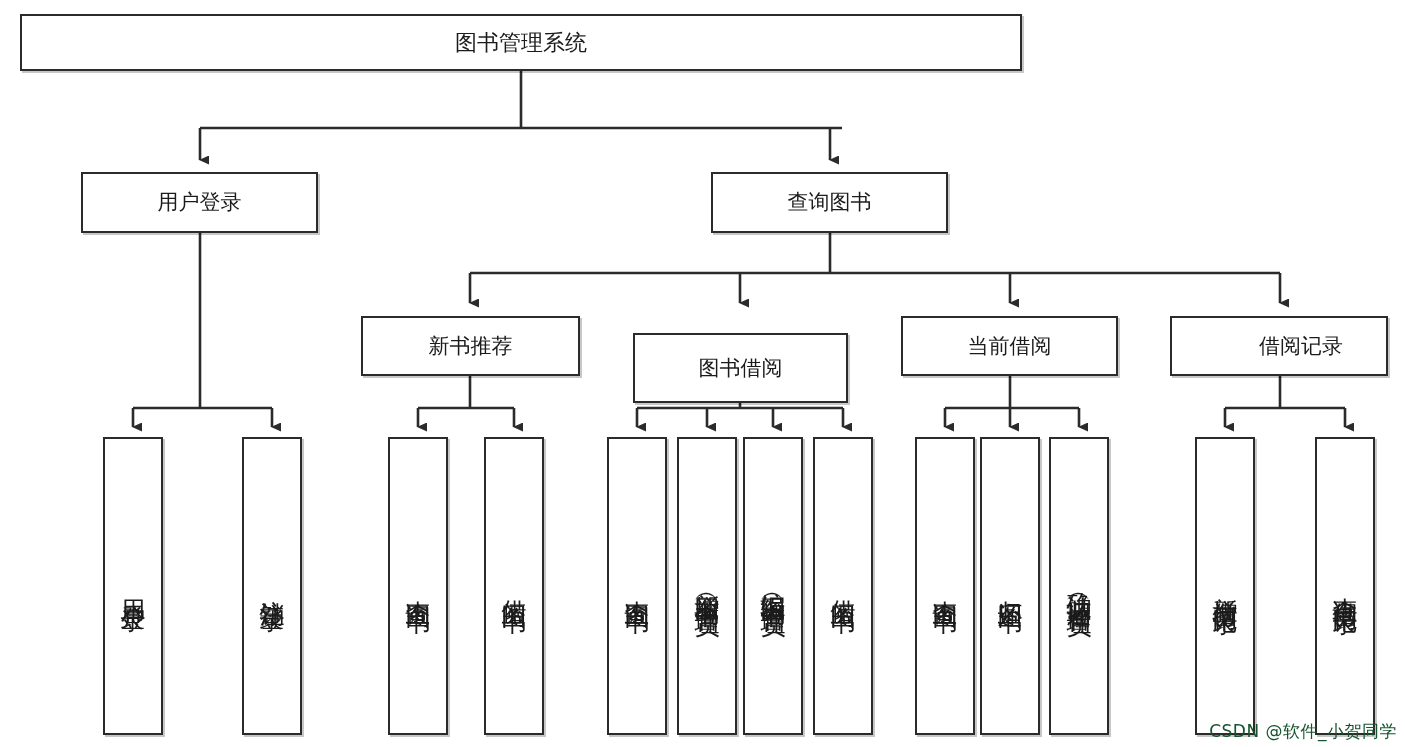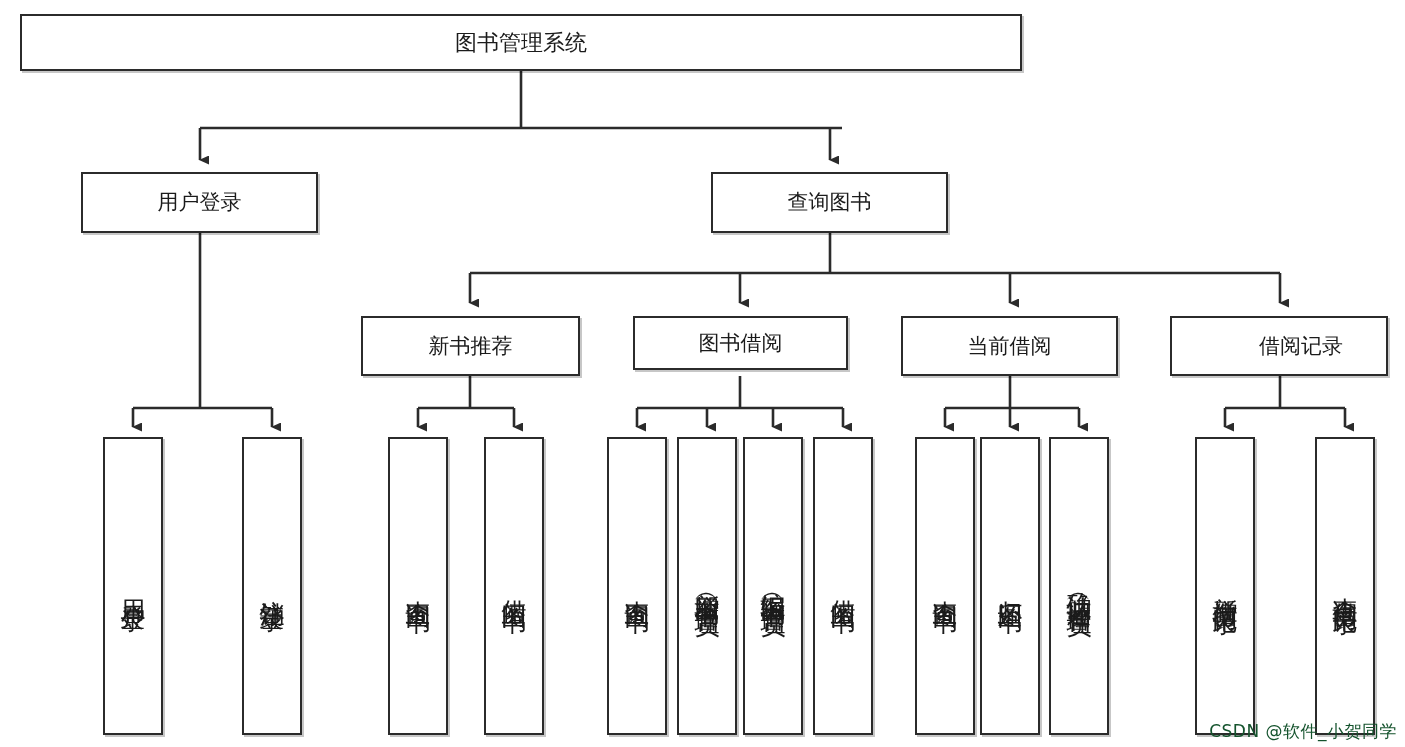--- a/index.html
+++ b/index.html
@@ -82,21 +82,21 @@
   <div class="node h-node" style="left:81px;top:172px;width:237px;height:61px;">
     <span class="lbl">用户登录</span>
   </div>
   <div class="node h-node" style="left:711px;top:172px;width:237px;height:61px;">
     <span class="lbl">查询图书</span>
   </div>
 
   <div class="node h-node" style="left:361px;top:316px;width:219px;height:60px;">
     <span class="lbl">新书推荐</span>
   </div>
-  <div class="node h-node" style="left:633px;top:316px;width:215px;height:54px;">
+  <div class="node h-node" style="left:633px;top:333px;width:215px;height:70px;">
     <span class="lbl">图书借阅</span>
   </div>
   <div class="node h-node" style="left:901px;top:316px;width:217px;height:60px;">
     <span class="lbl">当前借阅</span>
   </div>
   <div class="node h-node" style="left:1170px;top:316px;width:218px;height:60px;padding-left:44px;">
     <span class="lbl">借阅记录</span>
   </div>
 
   <div class="node v-node" style="left:103px;top:437px;width:60px;height:298px;">

